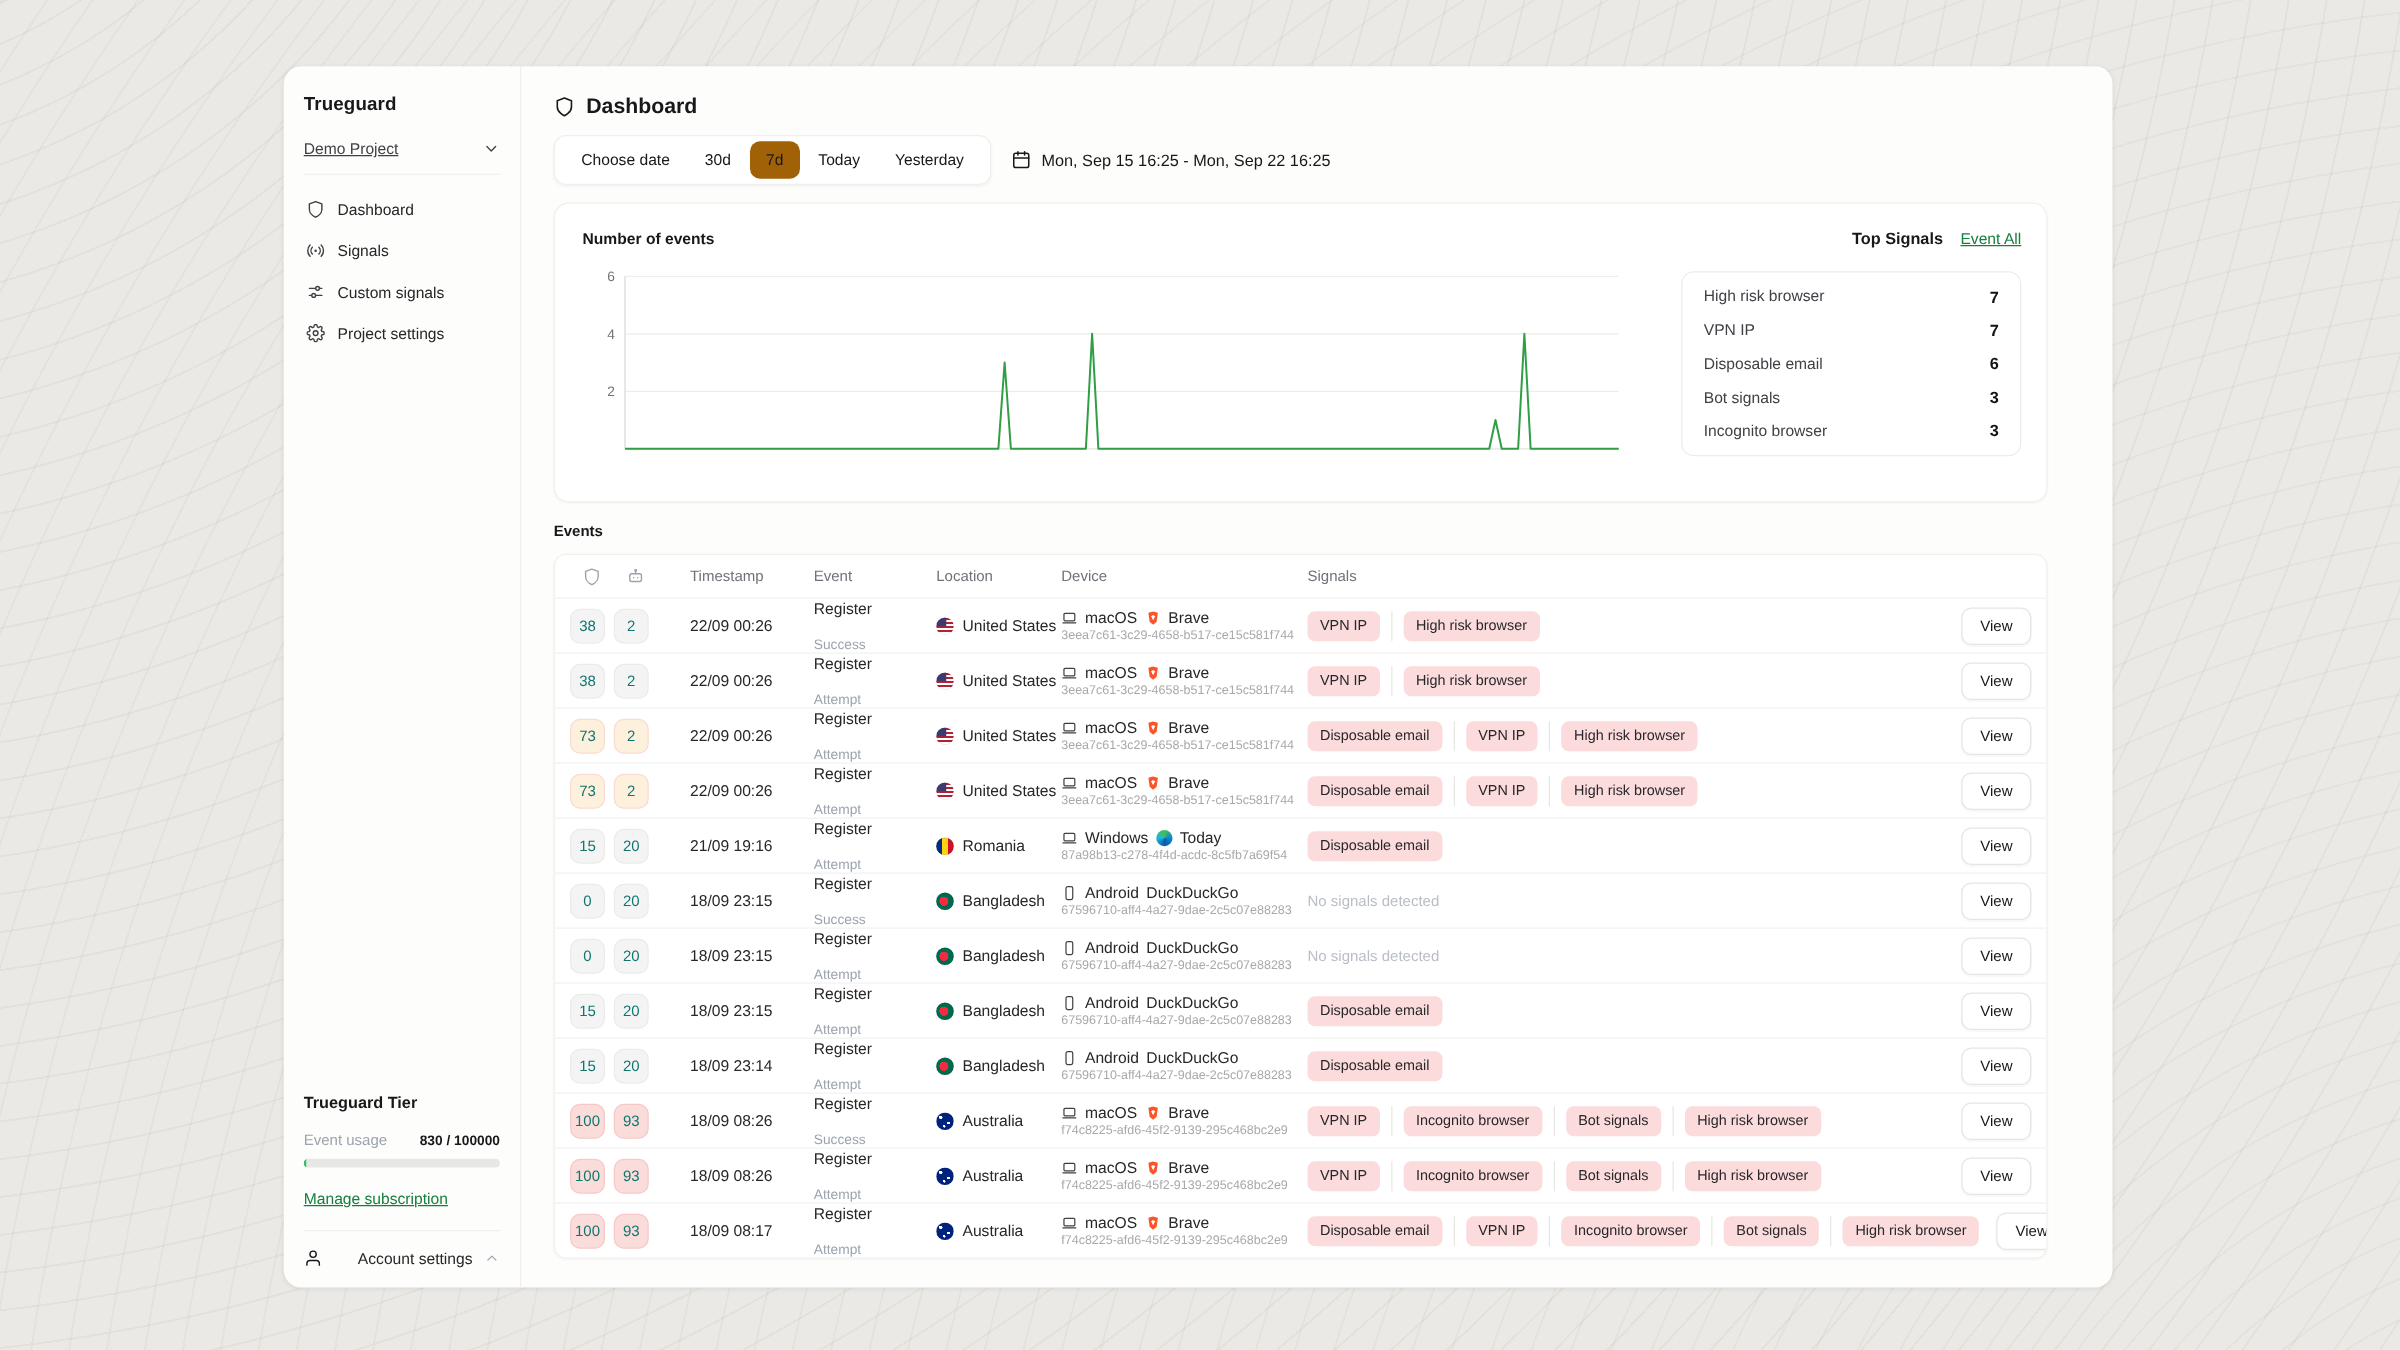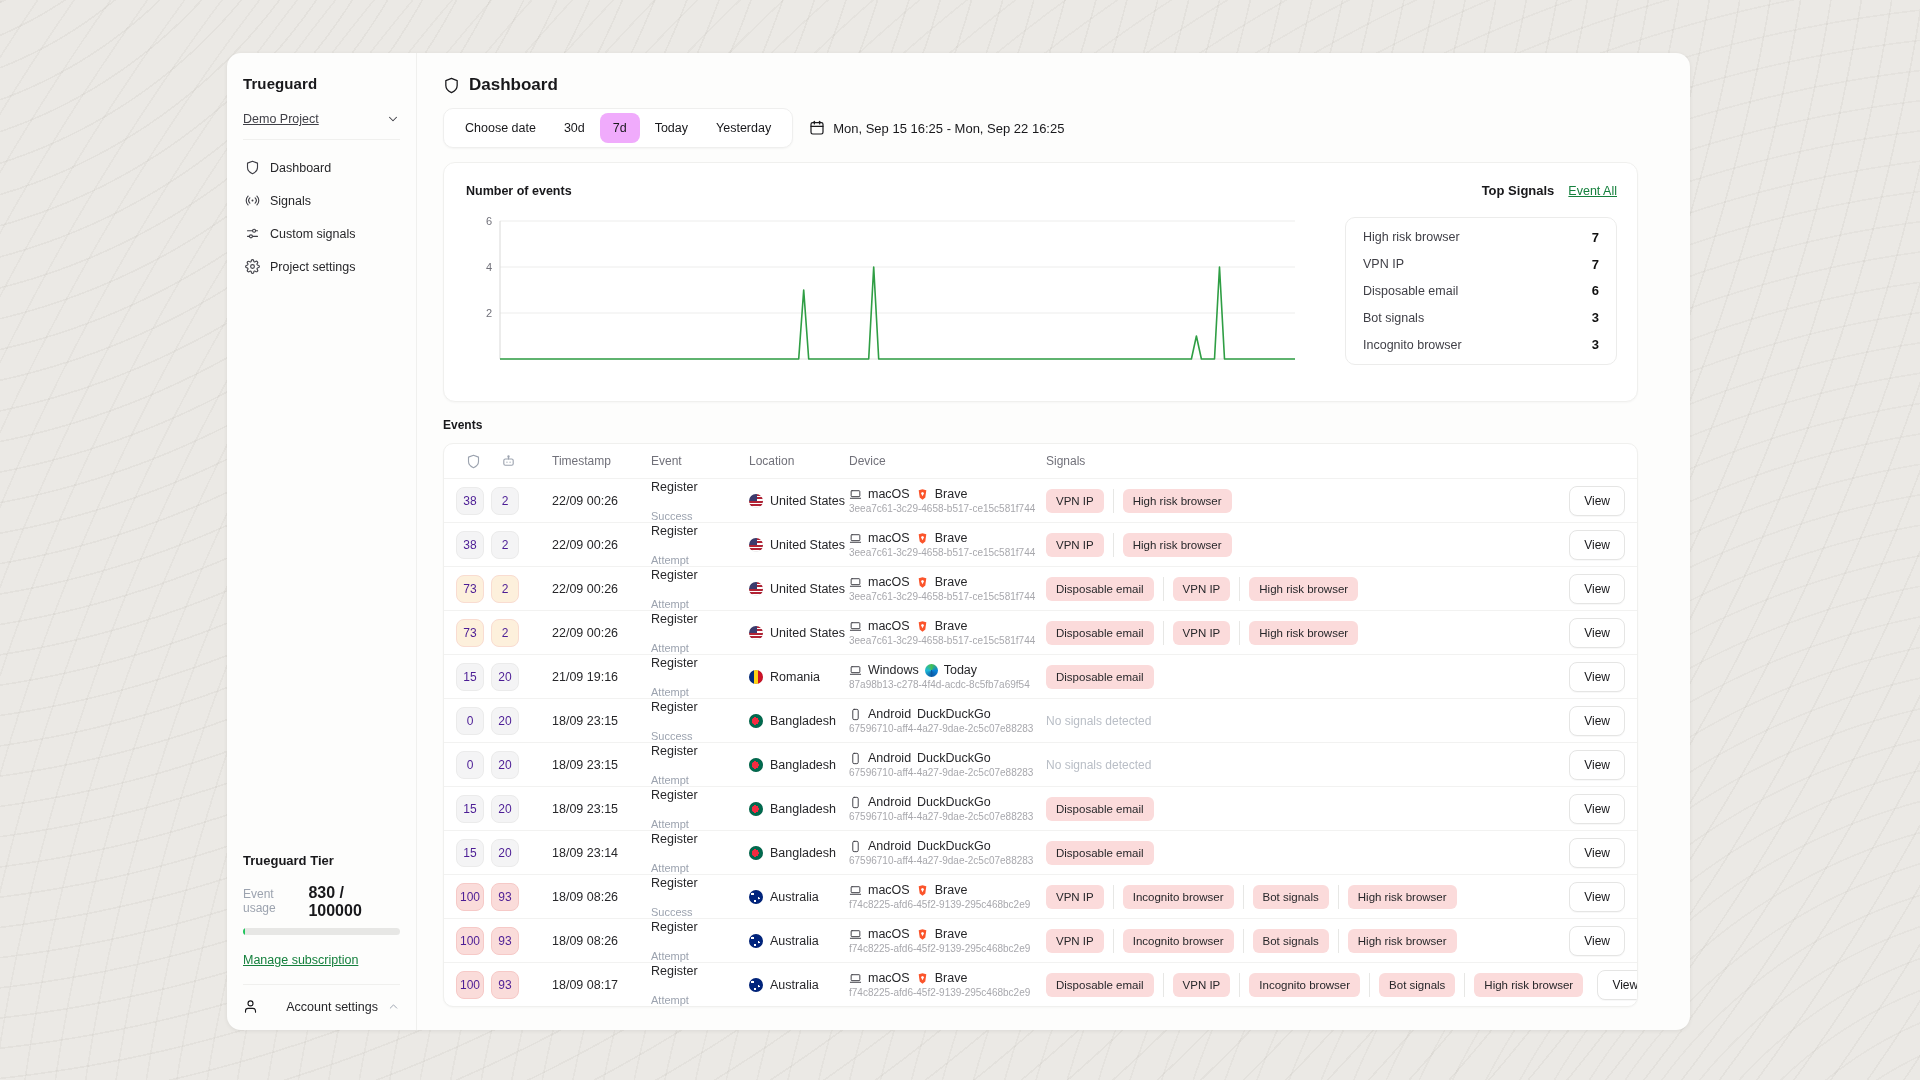--- a/index.html
+++ b/index.html
@@ -25,38 +25,38 @@
   .project-select span{ font-size:12.5px; color:#3f3f46;text-decoration:underline; }
   .side-divider{ height:1px; background:#f0f0ee; margin:13px 0; }
   .nav{ display:flex; flex-direction:column; gap:8px; margin-top:2px; }
   .nav-item{ display:flex; align-items:center; gap:10px; padding:5px 2px; border-radius:8px; cursor:pointer; }
   .nav-item .ic{ color:#3f3f46; }
   .nav-item span.lbl{ font-size:12.5px; color:#27272a; }
   .tier{ margin-top:auto; }
   .tier-title{ font-size:13px; font-weight:bold; color:#18181b; }
   .usage-row{ display:flex; justify-content:space-between; align-items:baseline; margin-top:16px; }
   .usage-label{ font-size:12px; color:#9ca3af; }
-  .usage-value{ font-size:16px; font-weight:bold; color:#18181b; }
+  .usage-value{ font-size:11px; font-weight:bold; color:#18181b; }
   .progress{ margin-top:8px; height:7px; border-radius:4px; background:#e7e7e5; overflow:hidden; }
   .progress-fill{ height:100%; background:#22c55e; }
   .manage-link{ display:inline-block; margin-top:18px; font-size:12.5px; color:#15803d; text-decoration:underline; cursor:pointer; }
   .account{ border-top:1px solid #f0f0ee; margin-top:16px; padding-top:14px; display:flex; align-items:center; gap:9px; cursor:pointer;text-align:right; }
   .account .lbl{ font-size:12.5px; color:#27272a; flex:1; }
   
   .main{ flex:1; padding:22px 52px 20px 26px; display:flex; flex-direction:column; overflow:hidden; }
   .page-head{ display:flex; align-items:center; gap:9px; }
   .page-title{ font-size:17px; font-weight:bold; }
   .filter-row{ display:flex; align-items:center; margin-top:13px; }
   .filter-bar{
     display:inline-flex; align-items:center; gap:2px; background:#fff;
     border:1px solid #efefee; border-radius:10px; padding:4px 8px; height:40px;
     box-shadow:0 1px 2px rgba(0,0,0,.04);
   }
   .filter-btn{ font-size:12.5px; color:#18181b; padding:8px 13px; border-radius:8px; background:transparent; border:none; cursor:pointer; font-family:inherit; }
-  .filter-btn.active{ background:#f0abfc; }
+  .filter-btn.active{ background:#a16207; }
   .date-range{ display:flex; align-items:center; gap:8px; margin-left:16px; font-size:13px; font-weight:500; color:#18181b; }
   
   .chart-card{
     position:relative; margin-top:14px; height:240px; background:#fff;
     border:1px solid #f0f0ee; border-radius:12px; box-shadow:0 1px 2px rgba(0,0,0,.03);
     padding:20px 20px 14px 22px;
   }
   .chart-head{ display:flex; justify-content:space-between; align-items:center; }
   .chart-title{ font-size:12.5px; font-weight:bold; }
   .ts-head{ display:flex; align-items:center; gap:14px; }
@@ -73,21 +73,21 @@
   .ts-value{ font-size:13px; font-weight:bold; color:#111; }
   
   .events-label{ margin-top:16px; font-size:12px; font-weight:bold; color:#18181b; }
   .events-card{ margin-top:11px; background:#fff; border:1px solid #f0f0ee; border-radius:10px; overflow:hidden; box-shadow:0 1px 2px rgba(0,0,0,.03); }
   .tgrid{ display:grid; grid-template-columns:35px 35px 125px 98px 100px 197px 1fr 70px; align-items:center; padding:0 12px; }
   .thead{ height:34px; color:#8e939b; }
   .thead .ic{ color:#9ca3af; margin:0 auto; display:block; }
   .th{ font-size:12px; color:#71717a; }
   .th.pad{ padding-left:26px; }
   .trow{ height:44px; border-top:1px solid #f2f2f1; }
-  .badge{ width:28px; height:28px; border-radius:8px; display:flex; align-items:center; justify-content:center; font-size:12px; font-weight:500; color:#4c1d95; }
+  .badge{ width:28px; height:28px; border-radius:8px; display:flex; align-items:center; justify-content:center; font-size:12px; font-weight:500; color:#0f766e; }
   .badge.gray{ background:#f4f4f5; border:1px solid #ebebeb; }
   .badge.orange{ background:#fdf0dc; border:1px solid #f9dcd1; }
   .badge.pink{ background:#fadcda; border:1px solid #f6c9c7; }
   .cell-ts{ padding-left:26px; font-size:12.5px; color:#27272a; }
   .cell-event .ev{ font-size:12.5px; color:#27272a; }
   .cell-event .st{ font-size:11px; color:#9ca3af; margin-top:16px; }
   .cell-loc{ display:flex; align-items:center; gap:7px; font-size:12.5px; color:#27272a; }
   .flag{ width:14px; height:14px; border-radius:50%; flex:0 0 14px; box-shadow:inset 0 0 0 .5px rgba(0,0,0,.12); }
   .flag.us{ background:linear-gradient(#3c3b6e,#3c3b6e) no-repeat 0 0/58% 50%, repeating-linear-gradient(180deg,#b22234 0 1.7px,#fff 1.7px 3.4px); }
   .flag.ro{ background:linear-gradient(90deg,#002b7f 0 34%,#fcd116 34% 66%,#ce1126 66%); }

